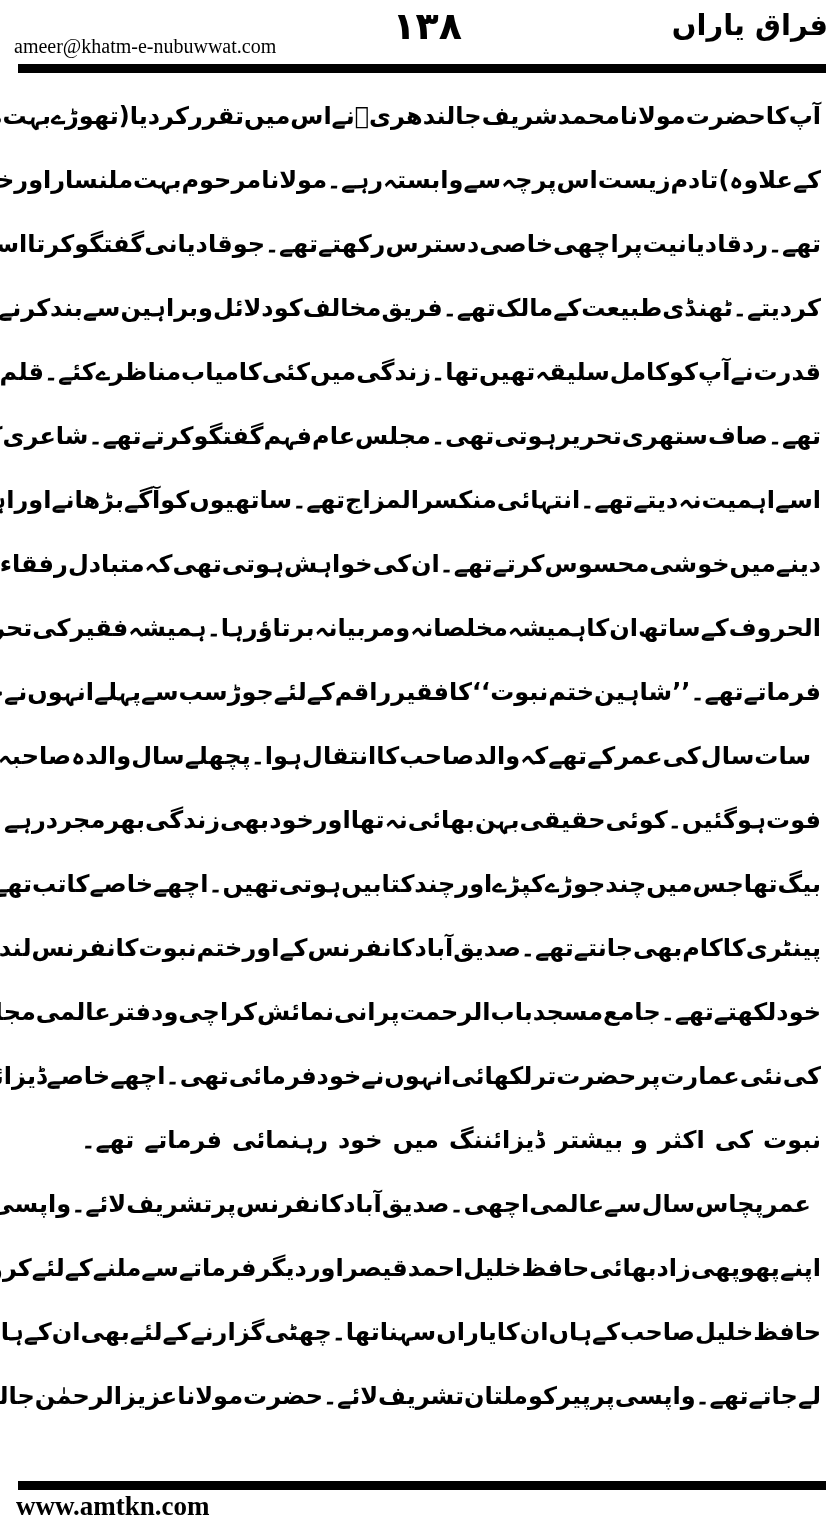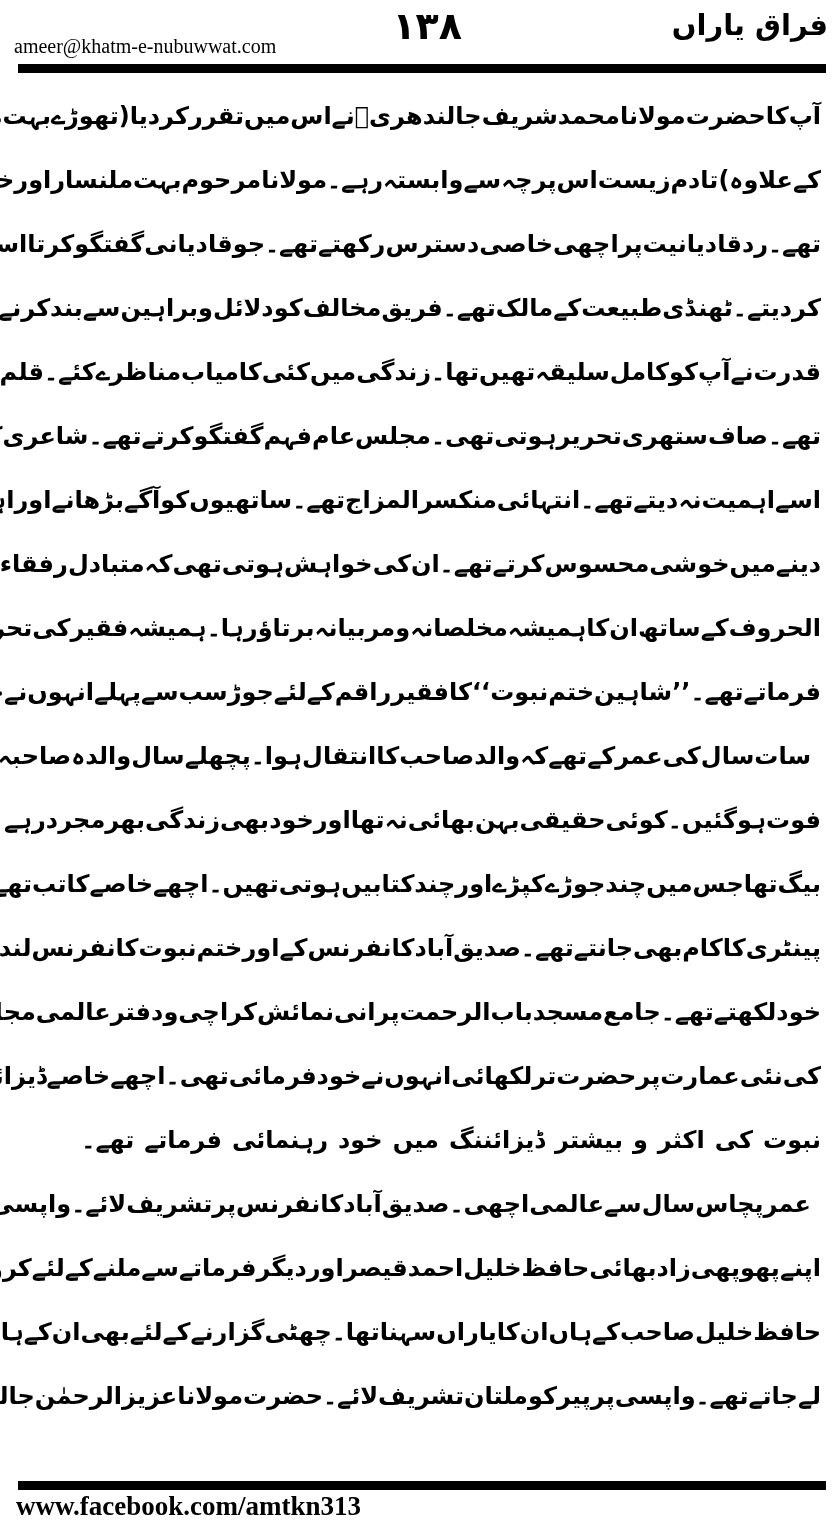--- a/index.html
+++ b/index.html
@@ -427,14 +427,14 @@
         <span>عزیز</span>
         <span>الرحمٰن</span>
         <span>جالندھری</span>
       </div>
     </div>
   </div>
 
 <div class="rule rule-bottom"></div>
 
 <div class="footer-links">
-  <span>www.facebook.com/amtkn313</span>
+  <span>www.amtkn.com</span>
 </div>
 
 </body></html>

